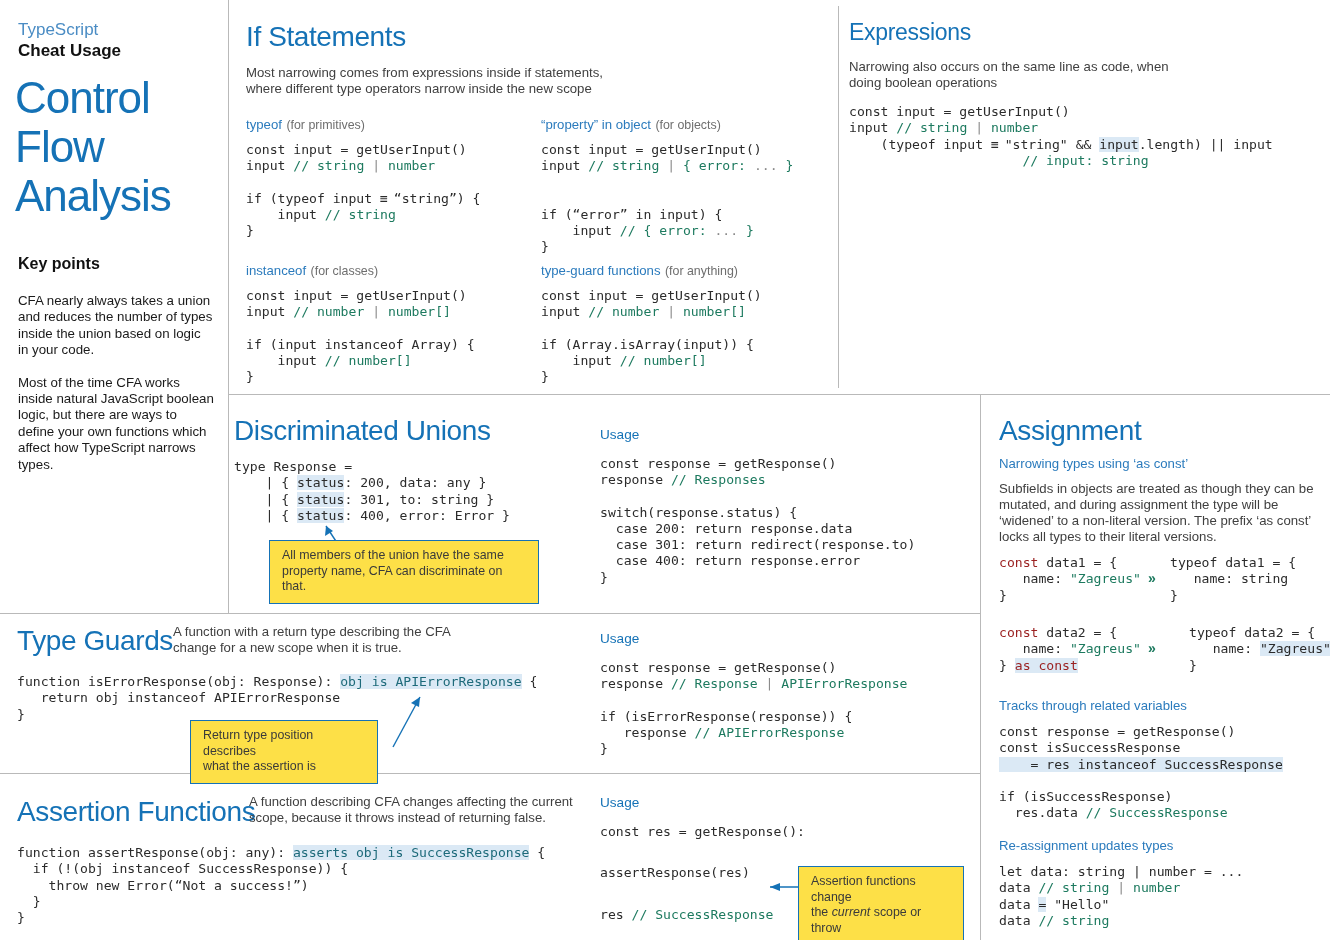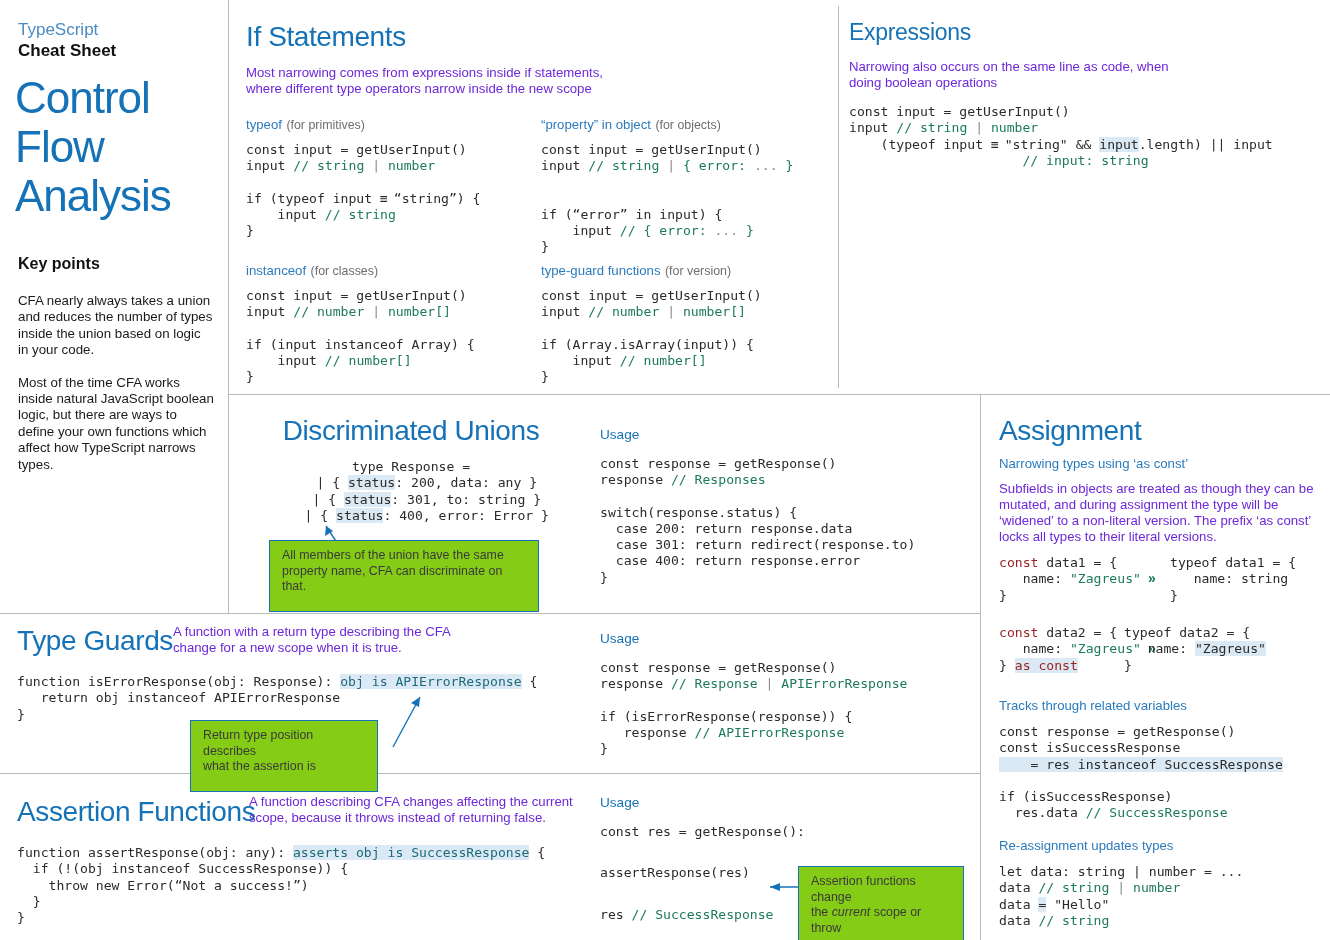--- a/index.html
+++ b/index.html
@@ -13,21 +13,21 @@
   }
   .sheet { position: relative; width: 1330px; height: 940px; }
   .title-ts { color: #4a8cc4; font-size: 17px; font-weight: 400; line-height: 20px; }
   .title-cs { color: #111; font-size: 17px; font-weight: 700; line-height: 21px; }
   .bigtitle { color: #1572b6; font-size: 44px; line-height: 49px; font-weight: 400; letter-spacing: -1px; }
   .keypoints-h { font-size: 16px; font-weight: 700; color: #111; }
   .keypoints-p { font-size: 13.3px; line-height: 16.4px; color: #1a1a1a; }
 
   .sec-title { color: #1572b6; font-size: 28px; line-height: 33px; font-weight: 400; letter-spacing: -0.4px; }
   .sec-title-sm { color: #1572b6; font-size: 23px; line-height: 28px; font-weight: 400; letter-spacing: -0.3px; }
-  .sec-desc { font-size: 13.2px; line-height: 16px; color: #6d28d9; }
+  .sec-desc { font-size: 13.2px; line-height: 16px; color: #404040; }
   .sub-blue { color: #2b7bbd; font-size: 13.2px; }
   .sub-gray { color: #6e6e6e; font-size: 12.4px; }
   .usage-label { color: #1572b6; font-size: 13.6px; }
 
   code, .code {
     font-family: "DejaVu Sans Mono", monospace;
     font-size: 13.1px;
     line-height: 16.3px;
     color: #2b2b2b;
     white-space: pre;
@@ -37,25 +37,25 @@
   .code .pipe { color: #8a8a8a; }
   .code .dots { color: #8a8a8a; }
   .code .hl { background: #dbe9f5; }
   .code .kw { color: #9b2222; }
   .code .grn { color: #1d7a5f; }
 
   
   .callout {
     position: absolute;
     border: 1.3px solid #1572b6;
-    background: #84cc16;
+    background: #fde047;
     font-size: 12.4px;
     line-height: 15.6px;
     color: #3a3a3a;
-    padding: 7px 10px 16px 12px;
+    padding: 7px 10px 8px 12px;
   }
 
   
   .vline { position: absolute; width: 1px; background: #b9b9b9; }
   .hline { position: absolute; height: 1px; background: #b9b9b9; }
 
   
   .blk { position: absolute; }
   .arrow-svg { position: absolute; overflow: visible; }
   .ital { font-style: italic; }
@@ -68,21 +68,21 @@
   <div class="vline" style="left:228px; top:0; height:394px;"></div>
   <div class="vline" style="left:838px; top:6px; height:382px;"></div>
   <div class="hline" style="left:228px; top:394px; width:1102px;"></div>
   <div class="vline" style="left:228px; top:394px; height:219px;"></div>
   <div class="vline" style="left:980px; top:394px; height:546px;"></div>
   <div class="hline" style="left:0; top:613px; width:980px;"></div>
   <div class="hline" style="left:0; top:773px; width:980px;"></div>
 
   <div class="blk" style="left:18px; top:20px; width:200px;">
     <div class="title-ts">TypeScript</div>
-    <div class="title-cs">Cheat Sheet</div>
+    <div class="title-cs">Cheat Usage</div>
   </div>
   <div class="blk" style="left:15px; top:73px; width:210px;">
     <div class="bigtitle">Control</div>
     <div class="bigtitle">Flow</div>
     <div class="bigtitle">Analysis</div>
   </div>
   <div class="blk" style="left:18px; top:255px; width:196px;">
     <div class="keypoints-h">Key points</div>
     <div class="keypoints-p" style="margin-top:20px;">CFA nearly always takes a union and reduces the number of types inside the union based on logic in your code.</div>
     <div class="keypoints-p" style="margin-top:16px;">Most of the time CFA works inside natural JavaScript boolean logic, but there are ways to define your own functions which affect how TypeScript narrows types.</div>
@@ -126,40 +126,40 @@
     <code class="code" style="margin-top:9px;">const input = getUserInput()</code>
     <code class="code"><span>input </span><span class="cm">// number</span><span class="pipe"> | </span><span class="cm">number[]</span></code>
     <code class="code" style="margin-top:16px;">if (input instanceof Array) {
     input <span class="cm">// number[]</span>
 }</code>
   </div>
 
   <div class="blk" style="left:541px; top:261px; width:290px;">
     <div>
       <span class="sub-blue">type-guard functions</span>
-      <span class="sub-gray">(for version)</span>
+      <span class="sub-gray">(for anything)</span>
     </div>
     <code class="code" style="margin-top:9px;">const input = getUserInput()</code>
     <code class="code"><span>input </span><span class="cm">// number</span><span class="pipe"> | </span><span class="cm">number[]</span></code>
     <code class="code" style="margin-top:16px;">if (Array.isArray(input)) {
     input <span class="cm">// number[]</span>
 }</code>
   </div>
 
   <div class="blk" style="left:849px; top:18px; width:470px;">
     <div class="sec-title-sm">Expressions</div>
     <div class="sec-desc" style="margin-top:13px; white-space:pre-line;">Narrowing also occurs on the same line as code, when
 doing boolean operations</div>
     <code class="code" style="margin-top:13px;">const input = getUserInput()</code>
     <code class="code"><span>input </span><span class="cm">// string</span><span class="pipe"> | </span><span class="cm">number</span></code>
     <code class="code">    (typeof input <span style="letter-spacing:-2px;">≡</span> "string" &amp;&amp; <span class="hl">input</span><span>.length) || input</span></code>
     <code class="code"><span class="cm">                      // input: string</span></code>
   </div>
 
-  <div class="blk" style="left:246px; top:414px; width:330px;text-align:center;">
+  <div class="blk" style="left:234px; top:414px; width:330px;">
     <div class="sec-title">Discriminated Unions</div>
     <code class="code" style="margin-top:12px;">type Response =</code>
     <code class="code"><span>    | { </span><span class="hl">status</span><span>: 200, data: any }</span></code>
     <code class="code"><span>    | { </span><span class="hl">status</span><span>: 301, to: string }</span></code>
     <code class="code"><span>    | { </span><span class="hl">status</span><span>: 400, error: Error }</span></code>
   </div>
 
   <svg class="arrow-svg" width="60" height="40" style="left:313px; top:521px;">
     <line x1="32" y1="34" x2="13" y2="5" stroke="#1572b6" stroke-width="1.4"></line>
     <path d="M13 5 L12 15 L20 10 Z" fill="#1572b6"></path>
@@ -196,21 +196,21 @@
     <code class="code grn">   name: string</code>
     <code class="code">}</code>
   </div>
 
   <div class="blk" style="left:999px; top:625px;">
     <code class="code"><span class="kw">const</span><span> data2 = {</span></code>
     <code class="code"><span>   name: </span><span class="grn">"Zagreus"</span></code>
     <code class="code"><span>} </span><span class="hl kw">as const</span></code>
   </div>
   <div class="blk" style="left:1148px; top:640px; font-size:14px; color:#1d7a5f; font-weight:700;"><span>»</span></div>
-  <div class="blk" style="left:1124px; top:625px;">
+  <div class="blk" style="left:1189px; top:625px;">
     <code class="code grn">typeof data2 = {</code>
     <code class="code grn"><span>   name: </span><span class="hl">"Zagreus"</span></code>
     <code class="code">}</code>
   </div>
 
   <div class="blk" style="left:999px; top:698px; width:325px;">
     <div class="sub-blue">Tracks through related variables</div>
     <code class="code" style="margin-top:11px;">const response = getResponse()</code>
     <code class="code">const isSuccessResponse</code>
     <code class="code"><span class="hl">    = res instanceof SuccessResponse</span></code>

